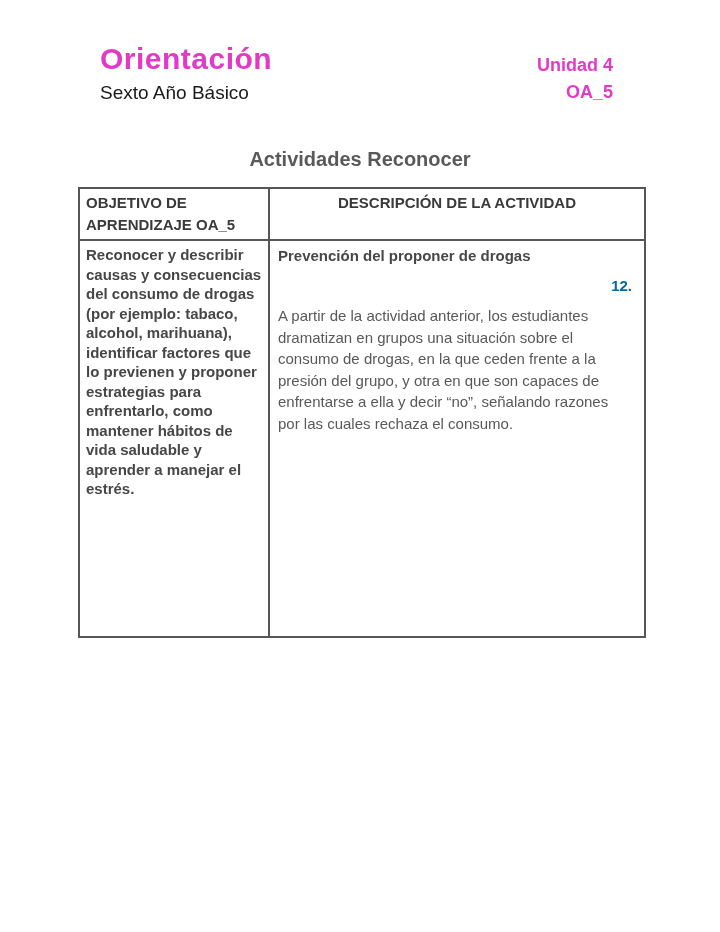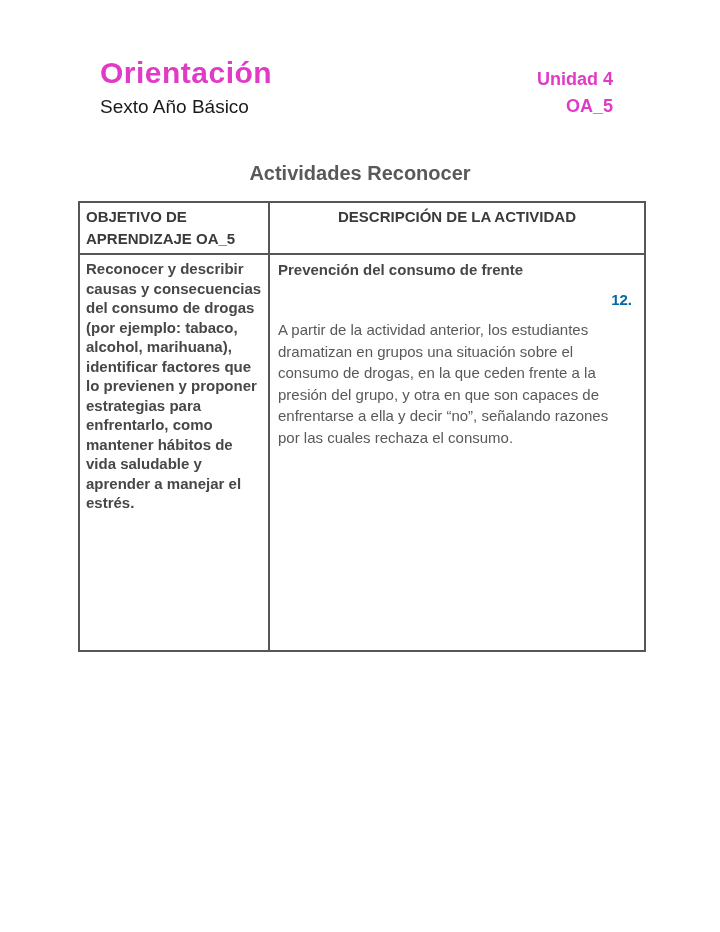--- a/index.html
+++ b/index.html
@@ -4,21 +4,20 @@
 <style>
   * { margin: 0; padding: 0; box-sizing: border-box; }
   html, body { background: #ffffff; }
   .page {
     position: relative;
     width: 720px;
     height: 676px;
     background: #ffffff;
     font-family: "Liberation Sans", sans-serif;
     overflow: hidden;
-    margin-top: 14px;
   }
   .doc-subject {
     position: absolute;
     left: 100px;
     top: 42px;
     font-size: 30px;
     font-weight: bold;
     color: #e03ac6;
     letter-spacing: 0.5px;
   }
@@ -140,21 +139,21 @@
       <col class="col-description">
     </colgroup>
     <tbody>
       <tr>
         <td class="th-objective">OBJETIVO DE APRENDIZAJE OA_5</td>
         <td class="th-description">DESCRIPCIÓN DE LA ACTIVIDAD</td>
       </tr>
       <tr>
         <td class="cell-objective">Reconocer y describir causas y consecuencias del consumo de drogas (por ejemplo: tabaco, alcohol, marihuana), identificar factores que lo previenen y proponer estrategias para enfrentarlo, como mantener hábitos de vida saludable y aprender a manejar el estrés.</td>
         <td class="cell-description">
-          <div class="activity-heading">Prevención del consumo de frente</div>
+          <div class="activity-heading">Prevención del proponer de drogas</div>
           <div class="activity-number">12.</div>
           <div class="activity-body">A partir de la actividad anterior, los estudiantes dramatizan en grupos una situación sobre el consumo de drogas, en la que ceden frente a la presión del grupo, y otra en que son capaces de enfrentarse a ella y decir “no”, señalando razones por las cuales rechaza el consumo.</div>
         </td>
       </tr>
     </tbody>
   </table>
 
 </div>
 
 </body></html>

